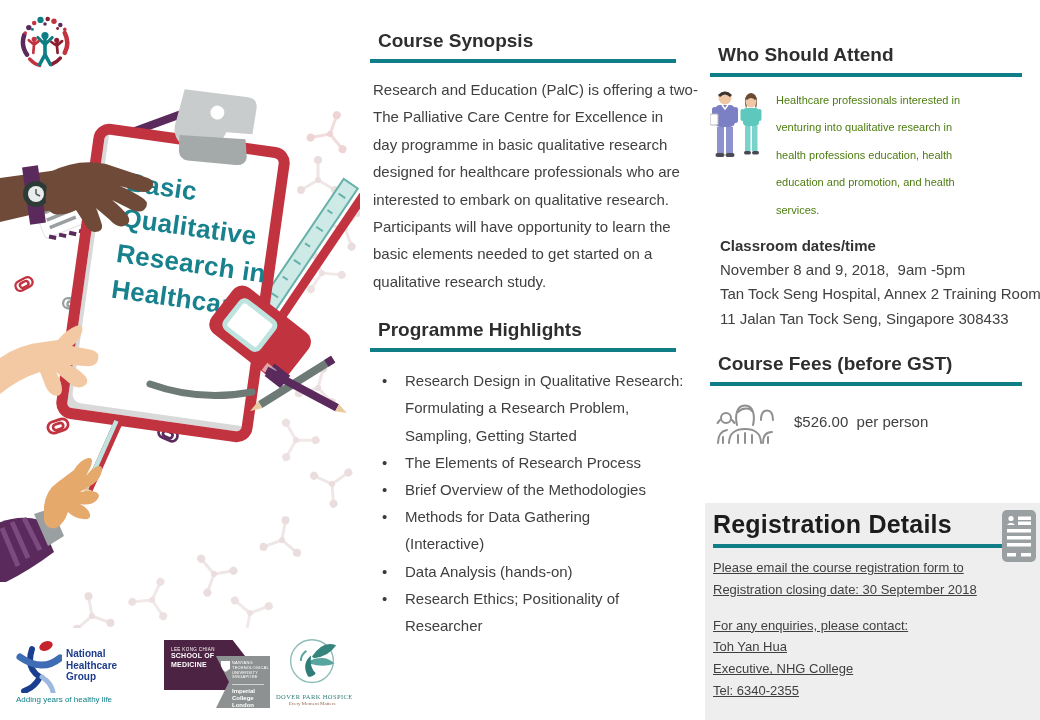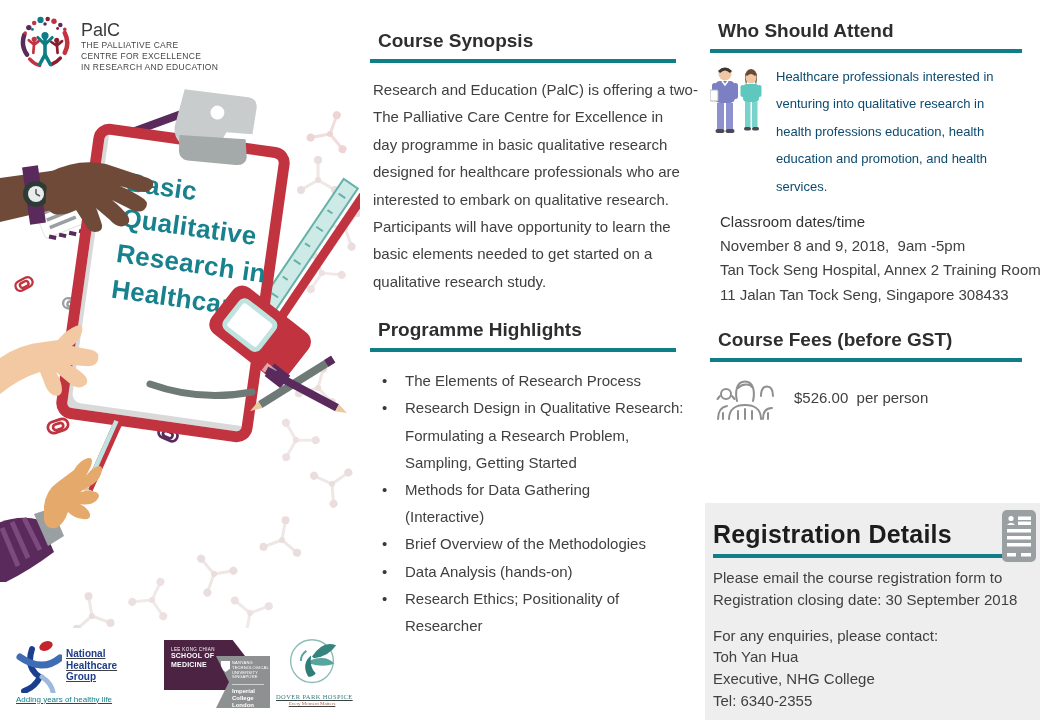--- a/index.html
+++ b/index.html
@@ -16,21 +16,21 @@
 
   .illustration{position:absolute;left:0;top:88px;width:360px;height:540px;}
   .illustration svg{position:absolute;left:0;top:0;pointer-events:none;}
   .illu-bg{z-index:1;} .illu-fg{z-index:3;}
   .clipboard{position:absolute;z-index:2;left:74px;top:46px;width:176px;height:276px;
              background:#fff;border:11px solid #c23340;border-radius:16px;
              transform:rotate(8deg);box-shadow:inset 8px -10px 0 -4px #d9d9d9;}
   .clip-title{padding:26px 0 0 28px;font-size:26px;line-height:36px;font-weight:bold;
               color:#17818d;letter-spacing:.3px;}
 
-  .partners{position:absolute;left:16px;bottom:6px;width:334px;height:86px;display:flex;align-items:center;gap:6px;z-index:4;text-decoration:underline;}
+  .partners{position:absolute;left:16px;bottom:6px;width:334px;height:86px;display:flex;align-items:center;gap:6px;z-index:4;}
   .nhg{width:140px;}
   .nhg-row{display:flex;align-items:center;gap:4px;}
   .nhg-name{font-size:10px;font-weight:bold;color:#1d3d8c;line-height:11.5px;}
   .nhg-tagline{font-size:8px;color:#0e7e86;margin-top:2px;white-space:nowrap;}
   .lkc{position:relative;width:108px;height:74px;flex:none;}
   .lkc-purple{position:absolute;left:2px;top:6px;width:88px;height:50px;background:#4d2343;
               clip-path:polygon(0 0,78% 0,100% 50%,78% 100%,0 100%);color:#fff;padding:7px 0 0 7px;box-sizing:border-box;}
   .lkc-l1{font-size:4.5px;letter-spacing:.4px;}
   .lkc-l2,.lkc-l3{font-size:7px;font-weight:bold;line-height:8.5px;letter-spacing:.2px;}
   .lkc-gray{position:absolute;left:54px;top:22px;width:54px;height:52px;background:#8e9192;
@@ -50,37 +50,37 @@
 
   
   .col-mid{position:absolute;left:370px;top:30px;width:306px;}
   .synopsis-body{margin:13px 0 0 3px;font-size:15px;line-height:27.4px;color:#404040;}
   .col-mid .sec-head.second{margin-top:24px;}
   .hl-list{list-style:none;margin:15px 0 0 12px;padding:0;}
   .hl-list li{position:relative;padding-left:23px;font-size:15px;line-height:27.2px;color:#404040;}
   .hl-list li::before{content:"\2022";position:absolute;left:0;top:0;color:#3a3a3a;}
 
   
-  .col-right{position:absolute;left:710px;top:20px;width:312px;}
+  .col-right{position:absolute;left:710px;top:44px;width:312px;}
   .attend-row{display:flex;margin-top:8px;}
   .attend-icon{flex:none;width:56px;padding-top:4px;}
-  .attend-body{margin:2px 0 0 10px;font-size:13px;line-height:27.4px;color:#0c4a6e;}
+  .attend-body{margin:2px 0 0 10px;font-size:11px;line-height:27.4px;color:#4d7c0f;}
   .col-right .sec-head.ww{margin-top:14px;}
   .ww-block{margin:10px 0 0 10px;font-size:15px;line-height:24.2px;color:#404040;}
-  .ww-label{font-weight:normal;color:#333;}
+  .ww-label{font-weight:bold;color:#333;}
   .col-right .sec-head.fees{margin-top:22px;}
   .fees-row{display:flex;align-items:center;gap:20px;margin:13px 0 0 6px;}
   .fees-price{font-size:15px;color:#404040;white-space:pre;}
 
   
   .reg-box{position:absolute;left:705px;top:503px;width:335px;height:217px;background:#efeeee;
-           box-sizing:border-box;padding:15px 0 0 8px;}
+           box-sizing:border-box;padding:5px 0 0 8px;}
   .reg-title{font-size:25px;font-weight:bold;color:#1c1c1c;letter-spacing:.2px;margin:2px 0 5px 0;white-space:nowrap;}
   .reg-rule{width:292px;height:4px;background:#0f7e86;}
-  .reg-body{margin-top:9px;font-size:15px;line-height:21.8px;color:#3f3f3f;}
+  .reg-body{margin-top:9px;font-size:13px;line-height:21.8px;color:#3f3f3f;text-decoration:underline;}
   .reg-body.second{margin-top:14px;}
   .form-icon{position:absolute;right:4px;top:7px;}
 </style>
 </head>
 <body>
 
 <div class="page">
 
   <div class="left-panel">
 
@@ -103,26 +103,20 @@
         <circle cx="44" cy="15" r="1.6" fill="#8c1d2f"></circle>
         <circle cx="30" cy="23" r="4" fill="#0e7e86"></circle>
         <path d="M30,27 L30,44" stroke="#0e7e86" stroke-width="4" stroke-linecap="round"></path>
         <path d="M30,33 L22,25 M30,33 L38,25" stroke="#0e7e86" stroke-width="3.5" stroke-linecap="round"></path>
         <path d="M30,44 L24,55 M30,44 L36,55" stroke="#0e7e86" stroke-width="4" stroke-linecap="round"></path>
         <circle cx="18" cy="27" r="2.8" fill="#c23340"></circle>
         <path d="M18,30 L17,42 M18,33 L12,28 M18,33 L23,29" stroke="#c23340" stroke-width="3" stroke-linecap="round"></path>
         <circle cx="43" cy="28" r="2.8" fill="#8c1d2f"></circle>
         <path d="M43,31 L44,42 M43,34 L37,30 M43,34 L49,29" stroke="#8c1d2f" stroke-width="3" stroke-linecap="round"></path>
       </svg>
-      <div class="palc-text">
-        <div class="palc-name">PalC</div>
-        <div class="palc-line">THE PALLIATIVE CARE</div>
-        <div class="palc-line">CENTRE FOR EXCELLENCE</div>
-        <div class="palc-line">IN RESEARCH AND EDUCATION</div>
-      </div>
     </div>
 
     <div class="illustration">
 
       <svg class="illu-bg" width="360" height="540" viewBox="0 0 360 540">
         <defs>
           <g id="mol" stroke-width="3">
             <path d="M0,0 L0,-20 M0,0 L17,10 M0,0 L-17,10" fill="none"></path>
             <circle cx="0" cy="-20" r="4" stroke="none"></circle>
               <circle cx="17" cy="10" r="4" stroke="none"></circle>
@@ -296,33 +290,33 @@
       <span class="line">basic elements needed to get started on a</span>
       <span class="line">qualitative research study.</span>
     </div>
 
     <div class="sec-head second">
       <span class="sec-title">Programme Highlights</span>
       <div class="rule"></div>
     </div>
     <ul class="hl-list">
       <li>
-        <span class="line">The Elements of Research Process</span>
-      </li>
-      <li>
         <span class="line">Research Design in Qualitative Research:</span>
         <span class="line">Formulating a Research Problem,</span>
         <span class="line">Sampling, Getting Started</span>
       </li>
       <li>
+        <span class="line">The Elements of Research Process</span>
+      </li>
+      <li>
+        <span class="line">Brief Overview of the Methodologies</span>
+      </li>
+      <li>
         <span class="line">Methods for Data Gathering</span>
         <span class="line">(Interactive)</span>
-      </li>
-      <li>
-        <span class="line">Brief Overview of the Methodologies</span>
       </li>
       <li>
         <span class="line">Data Analysis (hands-on)</span>
       </li>
       <li>
         <span class="line">Research Ethics; Positionality of</span>
         <span class="line">Researcher</span>
       </li>
     </ul>
   </div>

